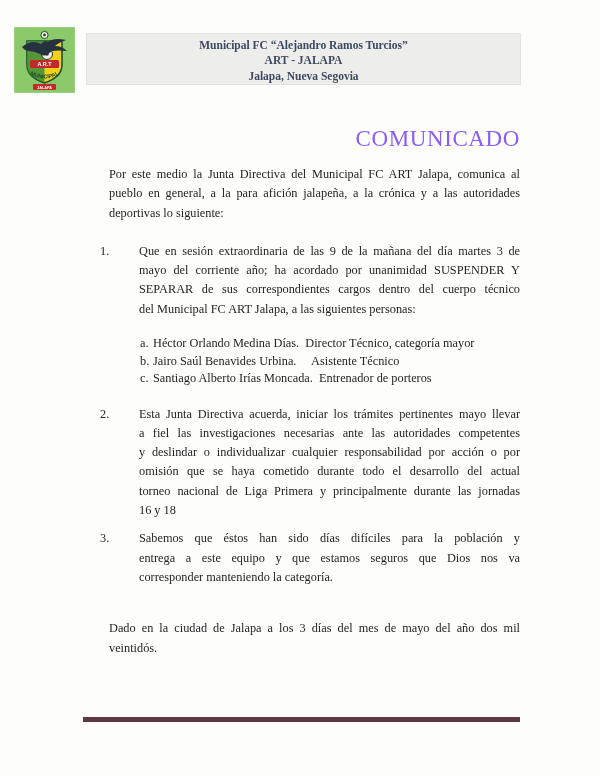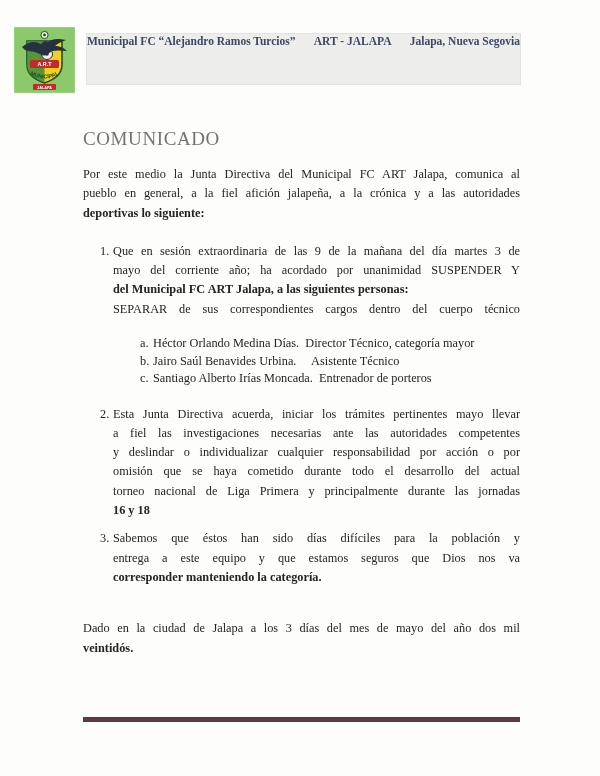--- a/index.html
+++ b/index.html
@@ -10,41 +10,41 @@
     color:#242424;
     position:relative;
     overflow:hidden;
   }
   .page { position:absolute; inset:0; }
 
   
   .header-bar {
     position:absolute; left:86px; top:33px; width:433px; height:50px;
     background:#ededeb; border:1px solid #e2e2df;
-    display:flex; flex-direction:row; justify-content:space-between;
+    display:flex; flex-direction:column; justify-content:flex-end;
     text-align:center;
   }
   .header-bar .hline {
     font-weight:bold; font-size:11.5px; line-height:15.5px; color:#3c4961;
   }
   .logo-box {
     position:absolute; left:14px; top:27px; width:61px; height:66px;
   }
 
   
   .doc {
     position:absolute; left:83px; top:0; width:437px;
     font-size:12.3px; line-height:19.3px;
   }
   .doc-title {
     margin-top:129px; height:20px;
-    text-align:left; font-size:19px; letter-spacing:0.6px; color:#737373;
+    text-align:right; font-size:23px; letter-spacing:0.6px; color:#8b5cf6;
   }
-  .jline { text-align:justify; text-align-last:justify; white-space:normal; }
-  .jline.last { text-align-last:auto;font-weight:bold; }
+  .jline { text-align:justify; text-align-last:justify; white-space:normal;margin-left:26px; }
+  .jline.last { text-align-last:auto; }
 
   .intro { margin-top:16px; }
 
   .list-item { display:flex; }
   .list-item .li-num { width:13px; flex:0 0 13px; margin-left:17px; }
   .list-item .li-body { flex:1; min-width:0; }
   .li-1 { margin-top:19px; }
   .li-2 { margin-top:17px; }
   .li-3 { margin-top:9px; }
 
@@ -102,31 +102,31 @@
     <div class="hline">ART - JALAPA</div>
     <div class="hline">Jalapa, Nueva Segovia</div>
   </div>
 
   <div class="doc">
 
     <div class="doc-title">COMUNICADO</div>
 
     <div class="intro">
         <div class="jline">Por este medio la Junta Directiva del Municipal FC ART Jalapa, comunica al</div>
-        <div class="jline">pueblo en general, a la fiel afición jalapeña,  a la crónica  y a las autoridades</div>
+        <div class="jline">pueblo en general, a la para afición jalapeña,  a la crónica  y a las autoridades</div>
         <div class="jline last">deportivas  lo siguiente:</div>
       </div>
 
     <div class="list-item li-1">
       <span class="li-num">1.</span>
       <div class="li-body">
           <div class="jline">Que en sesión extraordinaria de las 9 de la mañana del día martes 3 de</div>
           <div class="jline">mayo del corriente año; ha acordado por unanimidad SUSPENDER Y</div>
+          <div class="jline">SEPARAR de sus correspondientes cargos dentro del cuerpo técnico</div>
           <div class="jline last">del Municipal FC ART Jalapa, a las siguientes personas:</div>
-          <div class="jline">SEPARAR de sus correspondientes cargos dentro del cuerpo técnico</div>
         </div>
     </div>
 
     <div class="sublist">
       <div class="subitem">
         <span class="sub-letter">a.</span>
         <span class="sub-text">Héctor Orlando Medina Días.  Director Técnico, categoría mayor</span>
       </div>
       <div class="subitem">
         <span class="sub-letter">b.</span>

